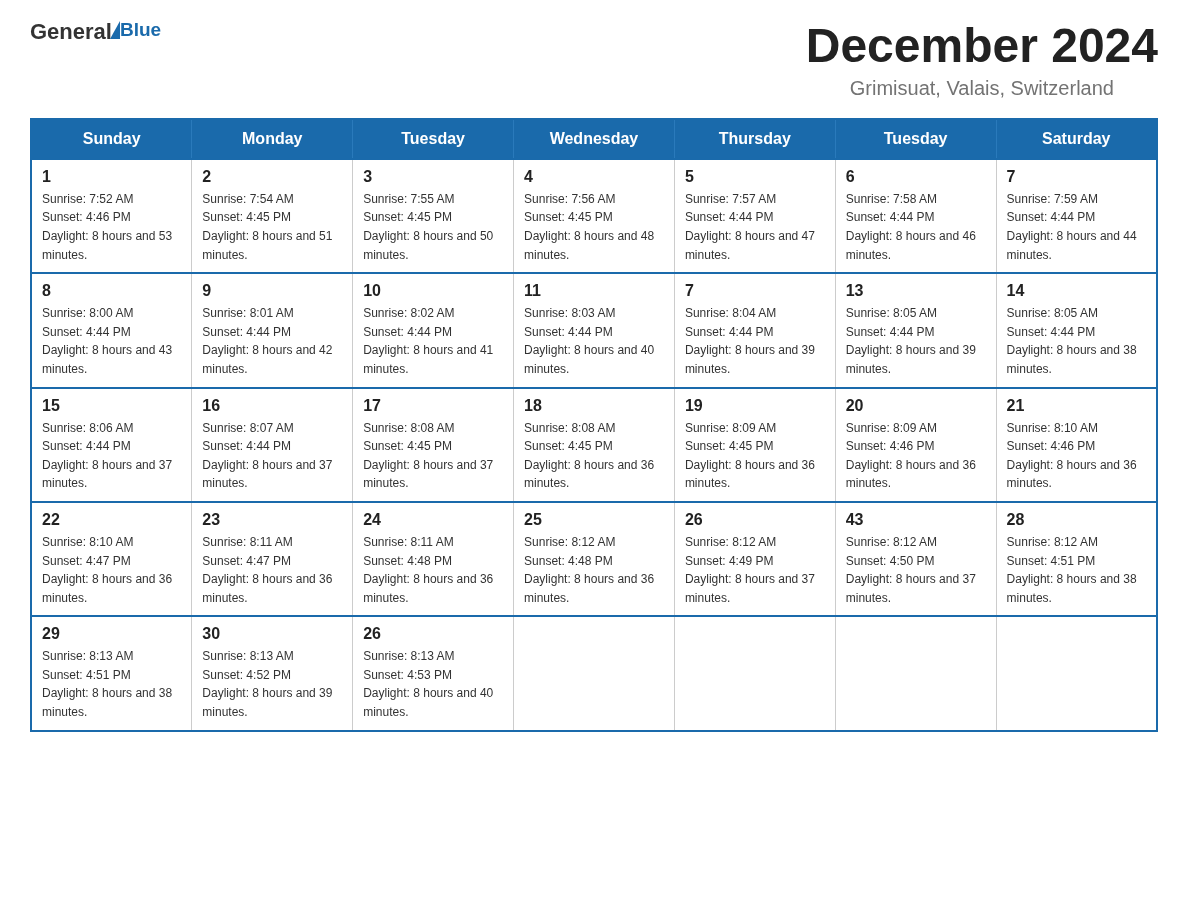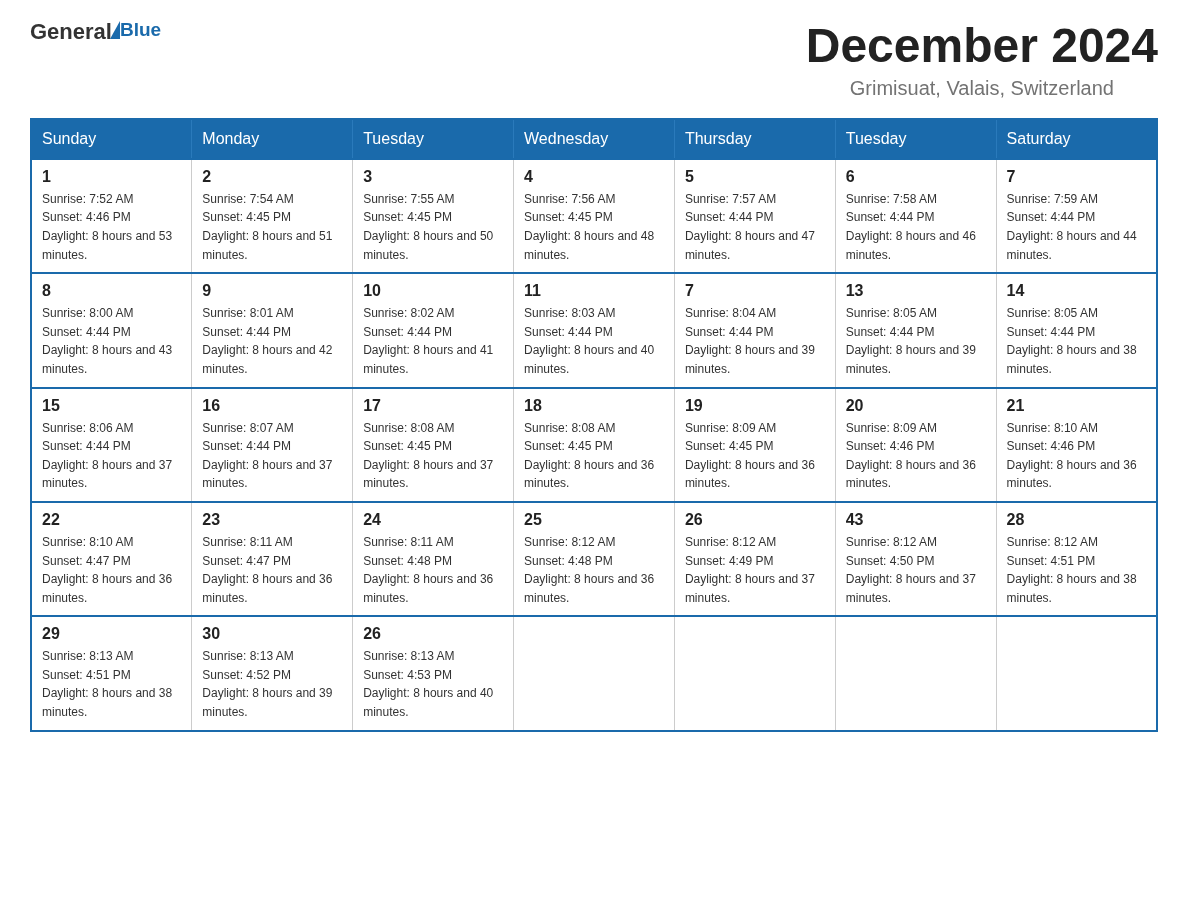--- a/index.html
+++ b/index.html
@@ -57,23 +57,23 @@
       width: 100%;
       border-collapse: collapse;
       border: 2px solid #1a6aab;
     }
     thead tr {
       background-color: #1a6aab;
     }
     thead th {
       color: #fff;
       font-size: 16px;
-      font-weight: normal;
+      font-weight: bold;
       padding: 10px 10px;
-      text-align: left;
+      text-align: center;
       border-right: 1px solid #2a7abb;
     }
     thead th:last-child {
       border-right: none;
     }
     tbody tr {
       border-top: 2px solid #1a6aab;
     }
     tbody td {
       vertical-align: top;

